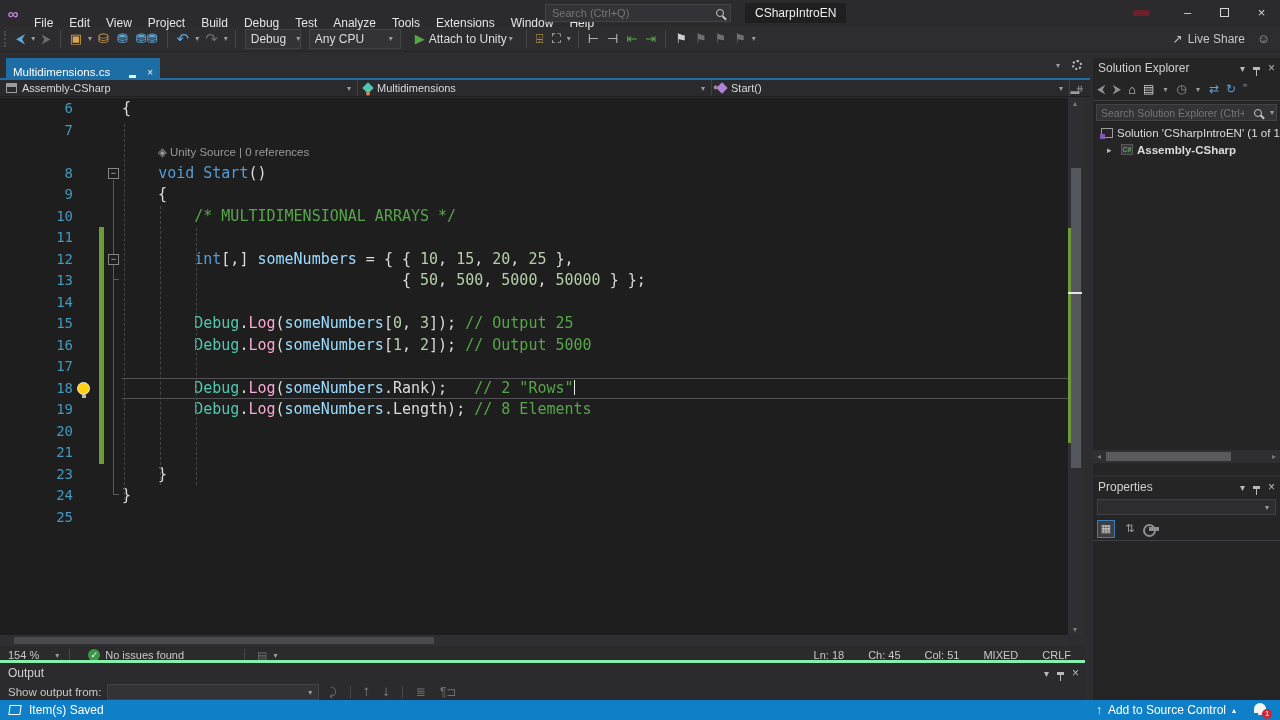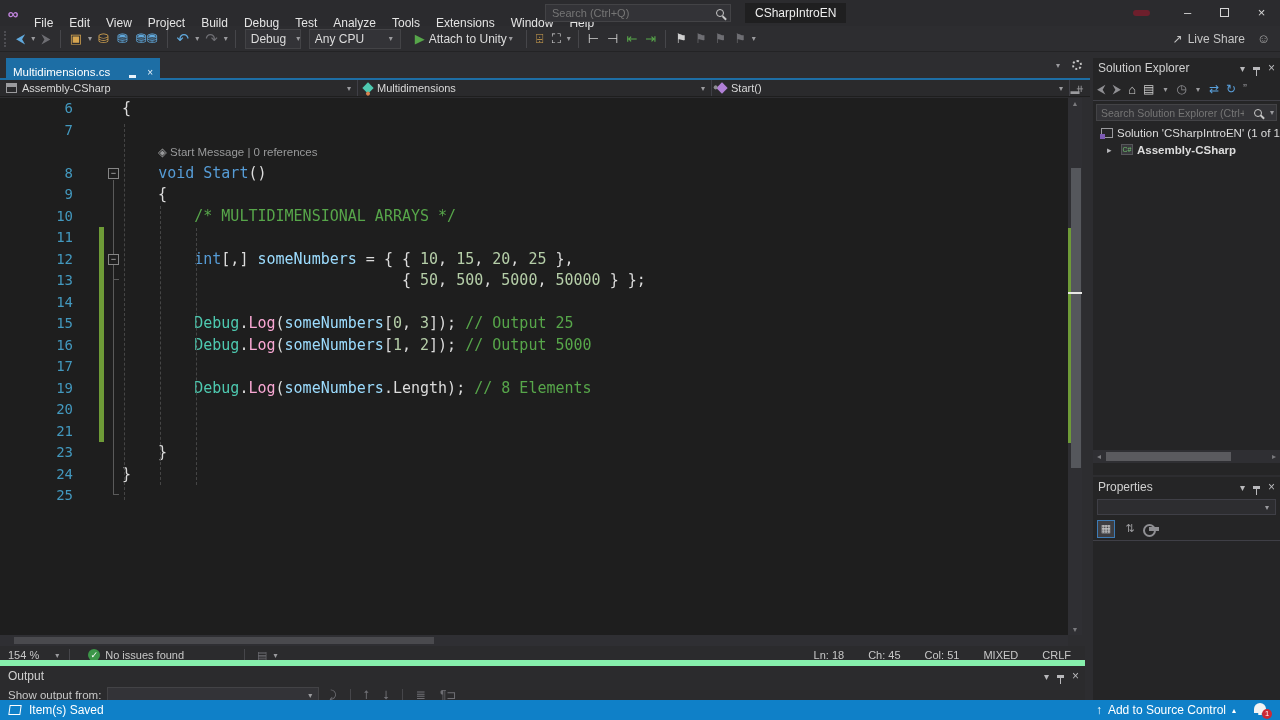--- a/index.html
+++ b/index.html
@@ -152,21 +152,21 @@
     border-bottom:1px solid #3f3f46; }
   .prop-i { width:18px; height:18px; display:flex; align-items:center; justify-content:center;
     color:#9b9b9e; font-size:11px; }
   .prop-i.sel { border:1px solid #3d7bb5; background:#3e3e42; color:#c8c8c8; }
   .i-key { width:10px; height:4px; background:#8f8f93; position:relative; }
   .i-key::before { content:''; position:absolute; left:-6px; top:-3px; width:9px; height:9px;
     border:2px solid #8f8f93; border-radius:50%; }
 
   
   #output { position:absolute; left:0; top:608px; width:1085px; height:52px; background:#2b2b2d;
-    border-top:6px solid #86efac; }
+    border-top:3px solid #86efac; }
   #output-title-row { height:19px; display:flex; align-items:center; padding:0 8px; color:#d0d0d0; font-size:12px; }
   #output-controls { position:absolute; right:6px; top:3px; display:flex; align-items:center; }
   #output-row2 { height:20px; display:flex; align-items:center; padding:0 8px; color:#c8c8c8; font-size:11.5px; gap:6px; }
   #output-dd { width:212px; height:16px; background:#333337; border:1px solid #434346;
     display:flex; align-items:center; justify-content:flex-end; padding:0 4px; }
   .out-i { color:#6e6e73; font-size:12px; padding:0 4px; }
   .out-sep { width:1px; height:12px; background:#46464a; margin:0 3px; }
 
   
   #statusbar { position:absolute; left:0; top:700px; width:1280px; height:20px; background:#0f80c8;
@@ -319,21 +319,21 @@
             <span class="bulb-zone"></span>
             <span class="chbar"></span>
             <span class="outl"></span>
             <span class="code-text"><span class="tok tok-w">    </span></span>
           </div>
           <div class="code-row">
             <span class="ln"></span>
             <span class="bulb-zone"></span>
             <span class="chbar"></span>
             <span class="outl"></span>
-            <span class="code-text" style="padding-left: 36px;"><span class="codelens-text"><span>◈ </span><span>Start Message </span><span>| </span><span>0 references</span></span></span>
+            <span class="code-text" style="padding-left: 36px;"><span class="codelens-text"><span>◈ </span><span>Unity Source </span><span>| </span><span>0 references</span></span></span>
           </div>
           <div class="code-row">
             <span class="ln">8</span>
             <span class="bulb-zone"></span>
             <span class="chbar"></span>
             <span class="outl">
               <span class="collapse-box">−</span>
             </span>
             <span class="code-text"><span class="tok tok-w">    </span><span class="tok tok-k">void Start</span><span class="tok tok-w">()</span></span>
           </div>
@@ -394,20 +394,29 @@
             <span class="chbar changed"></span>
             <span class="outl"></span>
             <span class="code-text"><span class="tok tok-w">        </span><span class="tok tok-t">Debug</span><span class="tok tok-w">.</span><span class="tok tok-m">Log</span><span class="tok tok-w">(</span><span class="tok tok-v">someNumbers</span><span class="tok tok-w">[</span><span class="tok tok-n">1</span><span class="tok tok-w">, </span><span class="tok tok-n">2</span><span class="tok tok-w">]); </span><span class="tok tok-c">// Output 5000</span></span>
           </div>
           <div class="code-row">
             <span class="ln">17</span>
             <span class="bulb-zone"></span>
             <span class="chbar changed"></span>
             <span class="outl"></span>
             <span class="code-text"></span>
+          </div>
+          <div class="code-row current">
+            <span class="ln">18</span>
+            <span class="bulb-zone">
+              <span class="bulb"></span>
+            </span>
+            <span class="chbar changed"></span>
+            <span class="outl"></span>
+            <span class="code-text"><span class="tok tok-w">        </span><span class="tok tok-t">Debug</span><span class="tok tok-w">.</span><span class="tok tok-m">Log</span><span class="tok tok-w">(</span><span class="tok tok-v">someNumbers</span><span class="tok tok-w">.Rank);   </span><span class="tok tok-c">// 2 "Rows"</span><span class="caret-bar"></span></span>
           </div>
           <div class="code-row">
             <span class="ln">19</span>
             <span class="bulb-zone"></span>
             <span class="chbar changed"></span>
             <span class="outl"></span>
             <span class="code-text"><span class="tok tok-w">        </span><span class="tok tok-t">Debug</span><span class="tok tok-w">.</span><span class="tok tok-m">Log</span><span class="tok tok-w">(</span><span class="tok tok-v">someNumbers</span><span class="tok tok-w">.Length); </span><span class="tok tok-c">// 8 Elements</span></span>
           </div>
           <div class="code-row">
             <span class="ln">20</span>

